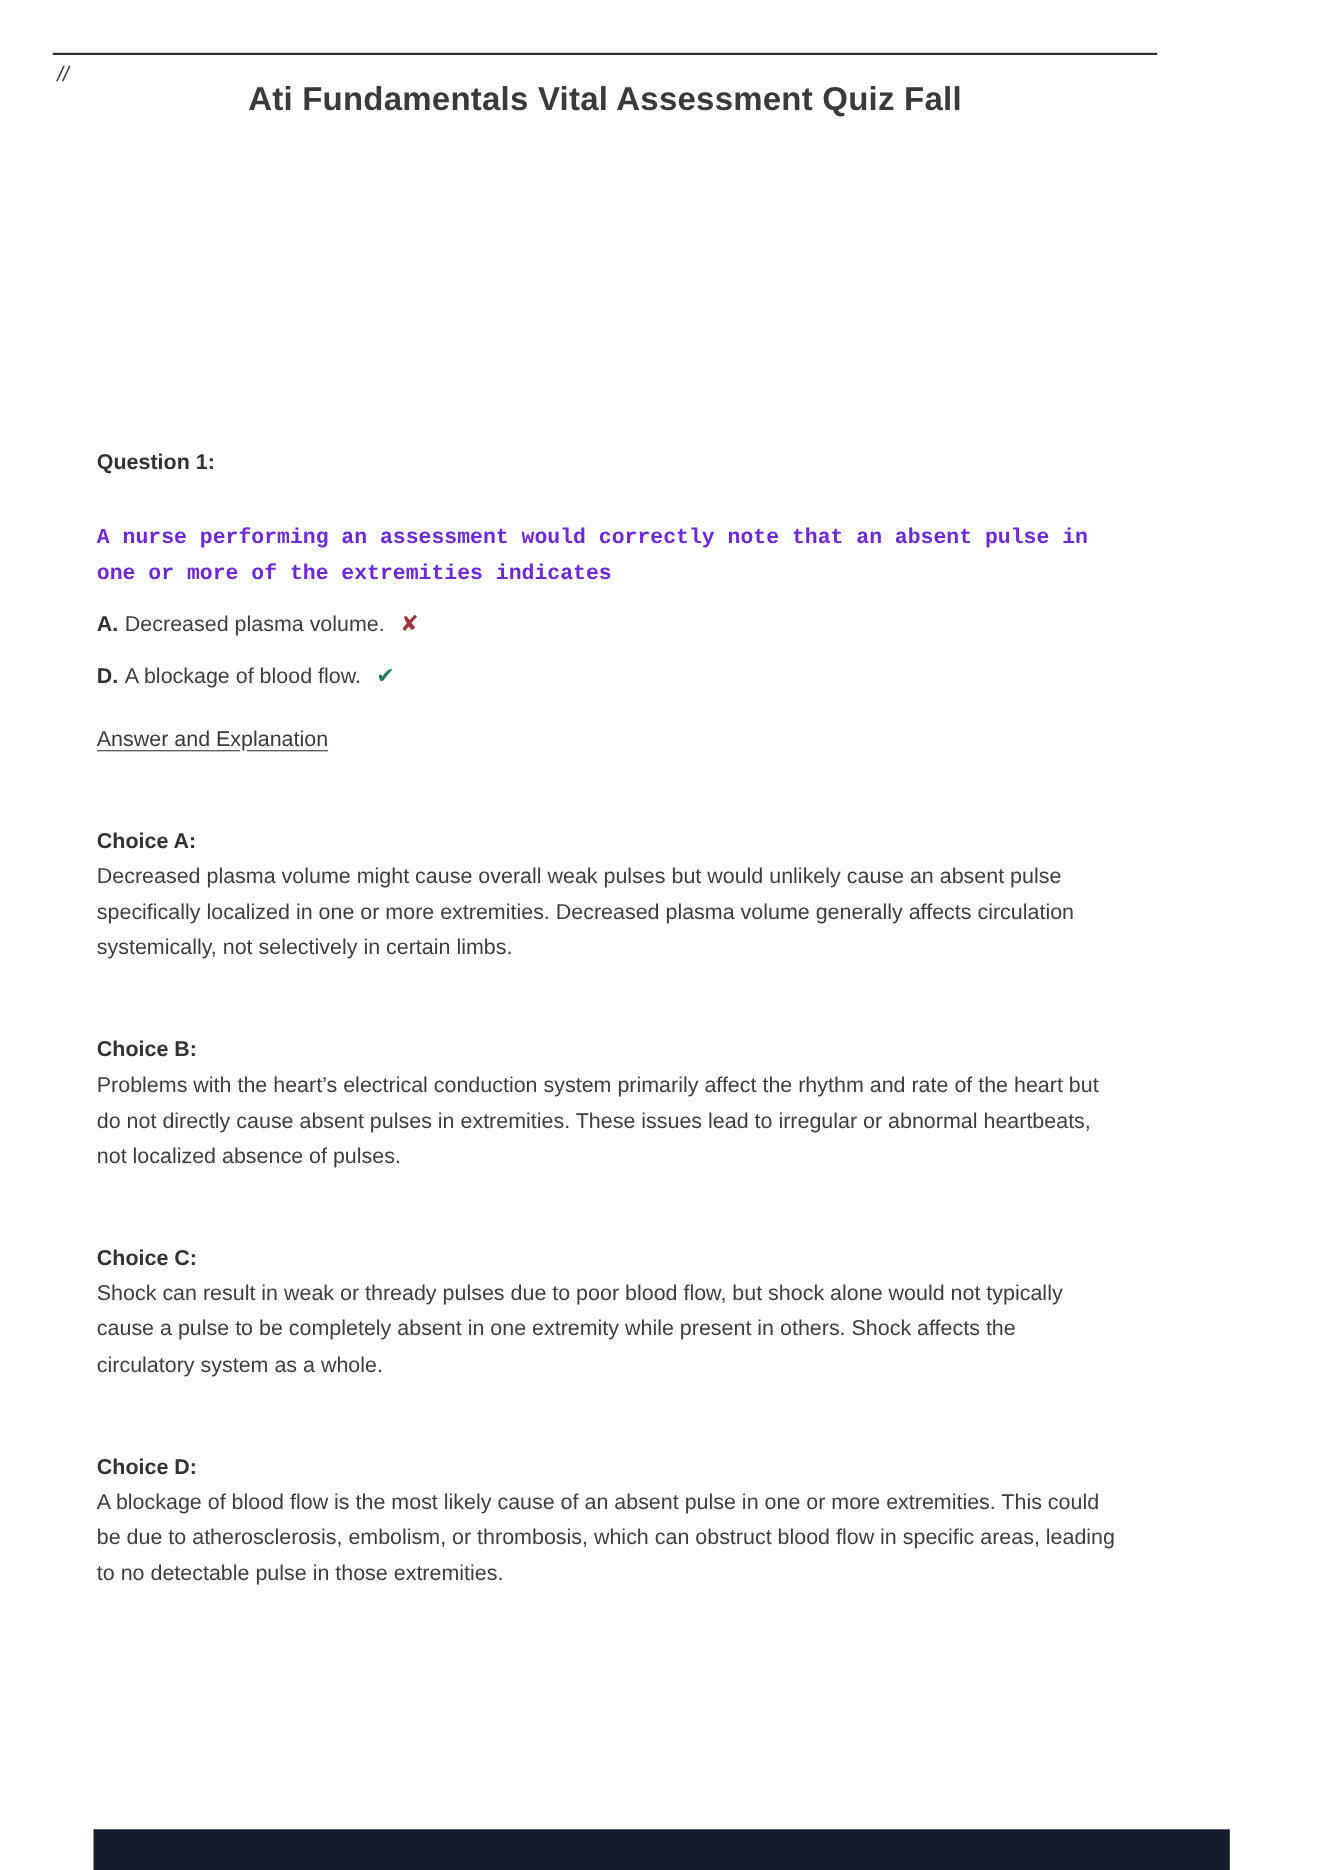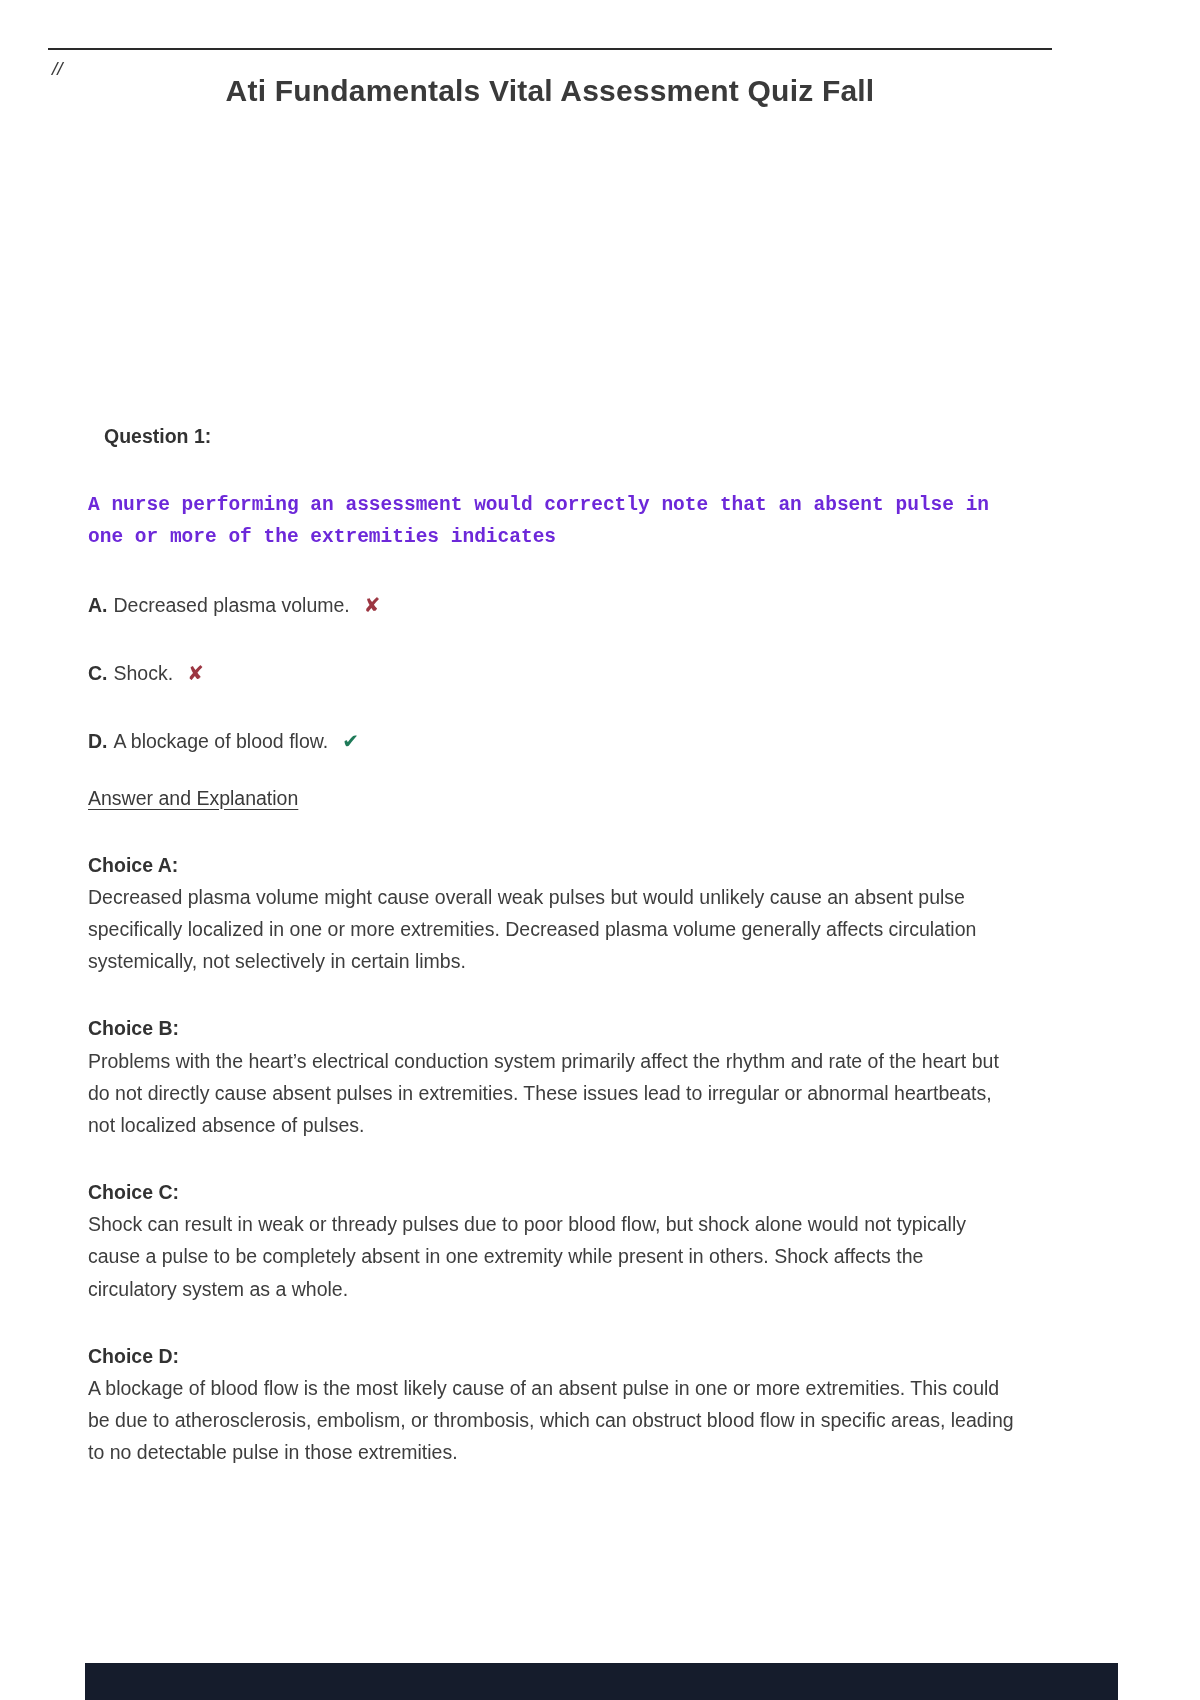--- a/index.html
+++ b/index.html
@@ -39,44 +39,44 @@
     position: absolute;
     top: 404px; left: 88px;
     width: 928px;
     font-size: 19.5px;
     line-height: 1.65;
   }
   .question-heading {
     font-weight: 700;
     color: #323232;
     font-size: 19.5px;
-    margin: 16px;
+    margin: 0;
   }
   .question-text {
     margin-top: 37px;
     font-weight: 700;
     color: #6d28d9;
     font-family: Liberation Mono, monospace;
   }
-  .option { margin-top: 35px; }
+  .option { margin-top: 14px; }
   .opt-label { font-weight: 700; color: #323232; margin-right: 6px; }
   .opt-text { color: #3d3d3d; }
   .mark { margin-left: 14px; font-size: 20px; font-weight: 700; }
   .mark.incorrect { color: #9c3642; }
   .mark.correct { color: #1e7a58; }
   .answer-link {
     display: inline-block;
     margin-top: 24px;
     color: #3a3a3a;
     text-decoration: underline;
     text-underline-offset: 4px;
     cursor: pointer;
   }
   .choice-heading {
-    margin-top: 35px;
+    margin-top: 61px;
     font-weight: 700;
     color: #323232;
   }
   .choice-text {
     margin-top: 0;
     color: #3d3d3d;
   }
   .footer-bar {
     position: absolute;
     left: 85px; right: 82px; bottom: 0;
@@ -97,23 +97,20 @@
 
     <div class="question-heading">Question 1:</div>
 
     <div class="question-text">A nurse performing an assessment would correctly note that an absent pulse in one or more of the extremities indicates</div>
 
     <div class="option">
       <span class="opt-label">A.</span><span class="opt-text">Decreased plasma volume.</span><span class="mark incorrect">✘</span>
     </div>
 
 
-    <div class="option">
-      <span class="opt-label">C.</span><span class="opt-text">Shock.</span><span class="mark incorrect">✘</span>
-    </div>
 
     <div class="option">
       <span class="opt-label">D.</span><span class="opt-text">A blockage of blood flow.</span><span class="mark correct">✔</span>
     </div>
 
     <a class="answer-link">Answer and Explanation</a>
 
     <div class="choice-heading">Choice A:</div>
     <div class="choice-text">Decreased plasma volume might cause overall weak pulses but would unlikely cause an absent pulse specifically localized in one or more extremities. Decreased plasma volume generally affects circulation systemically, not selectively in certain limbs.</div>
 

